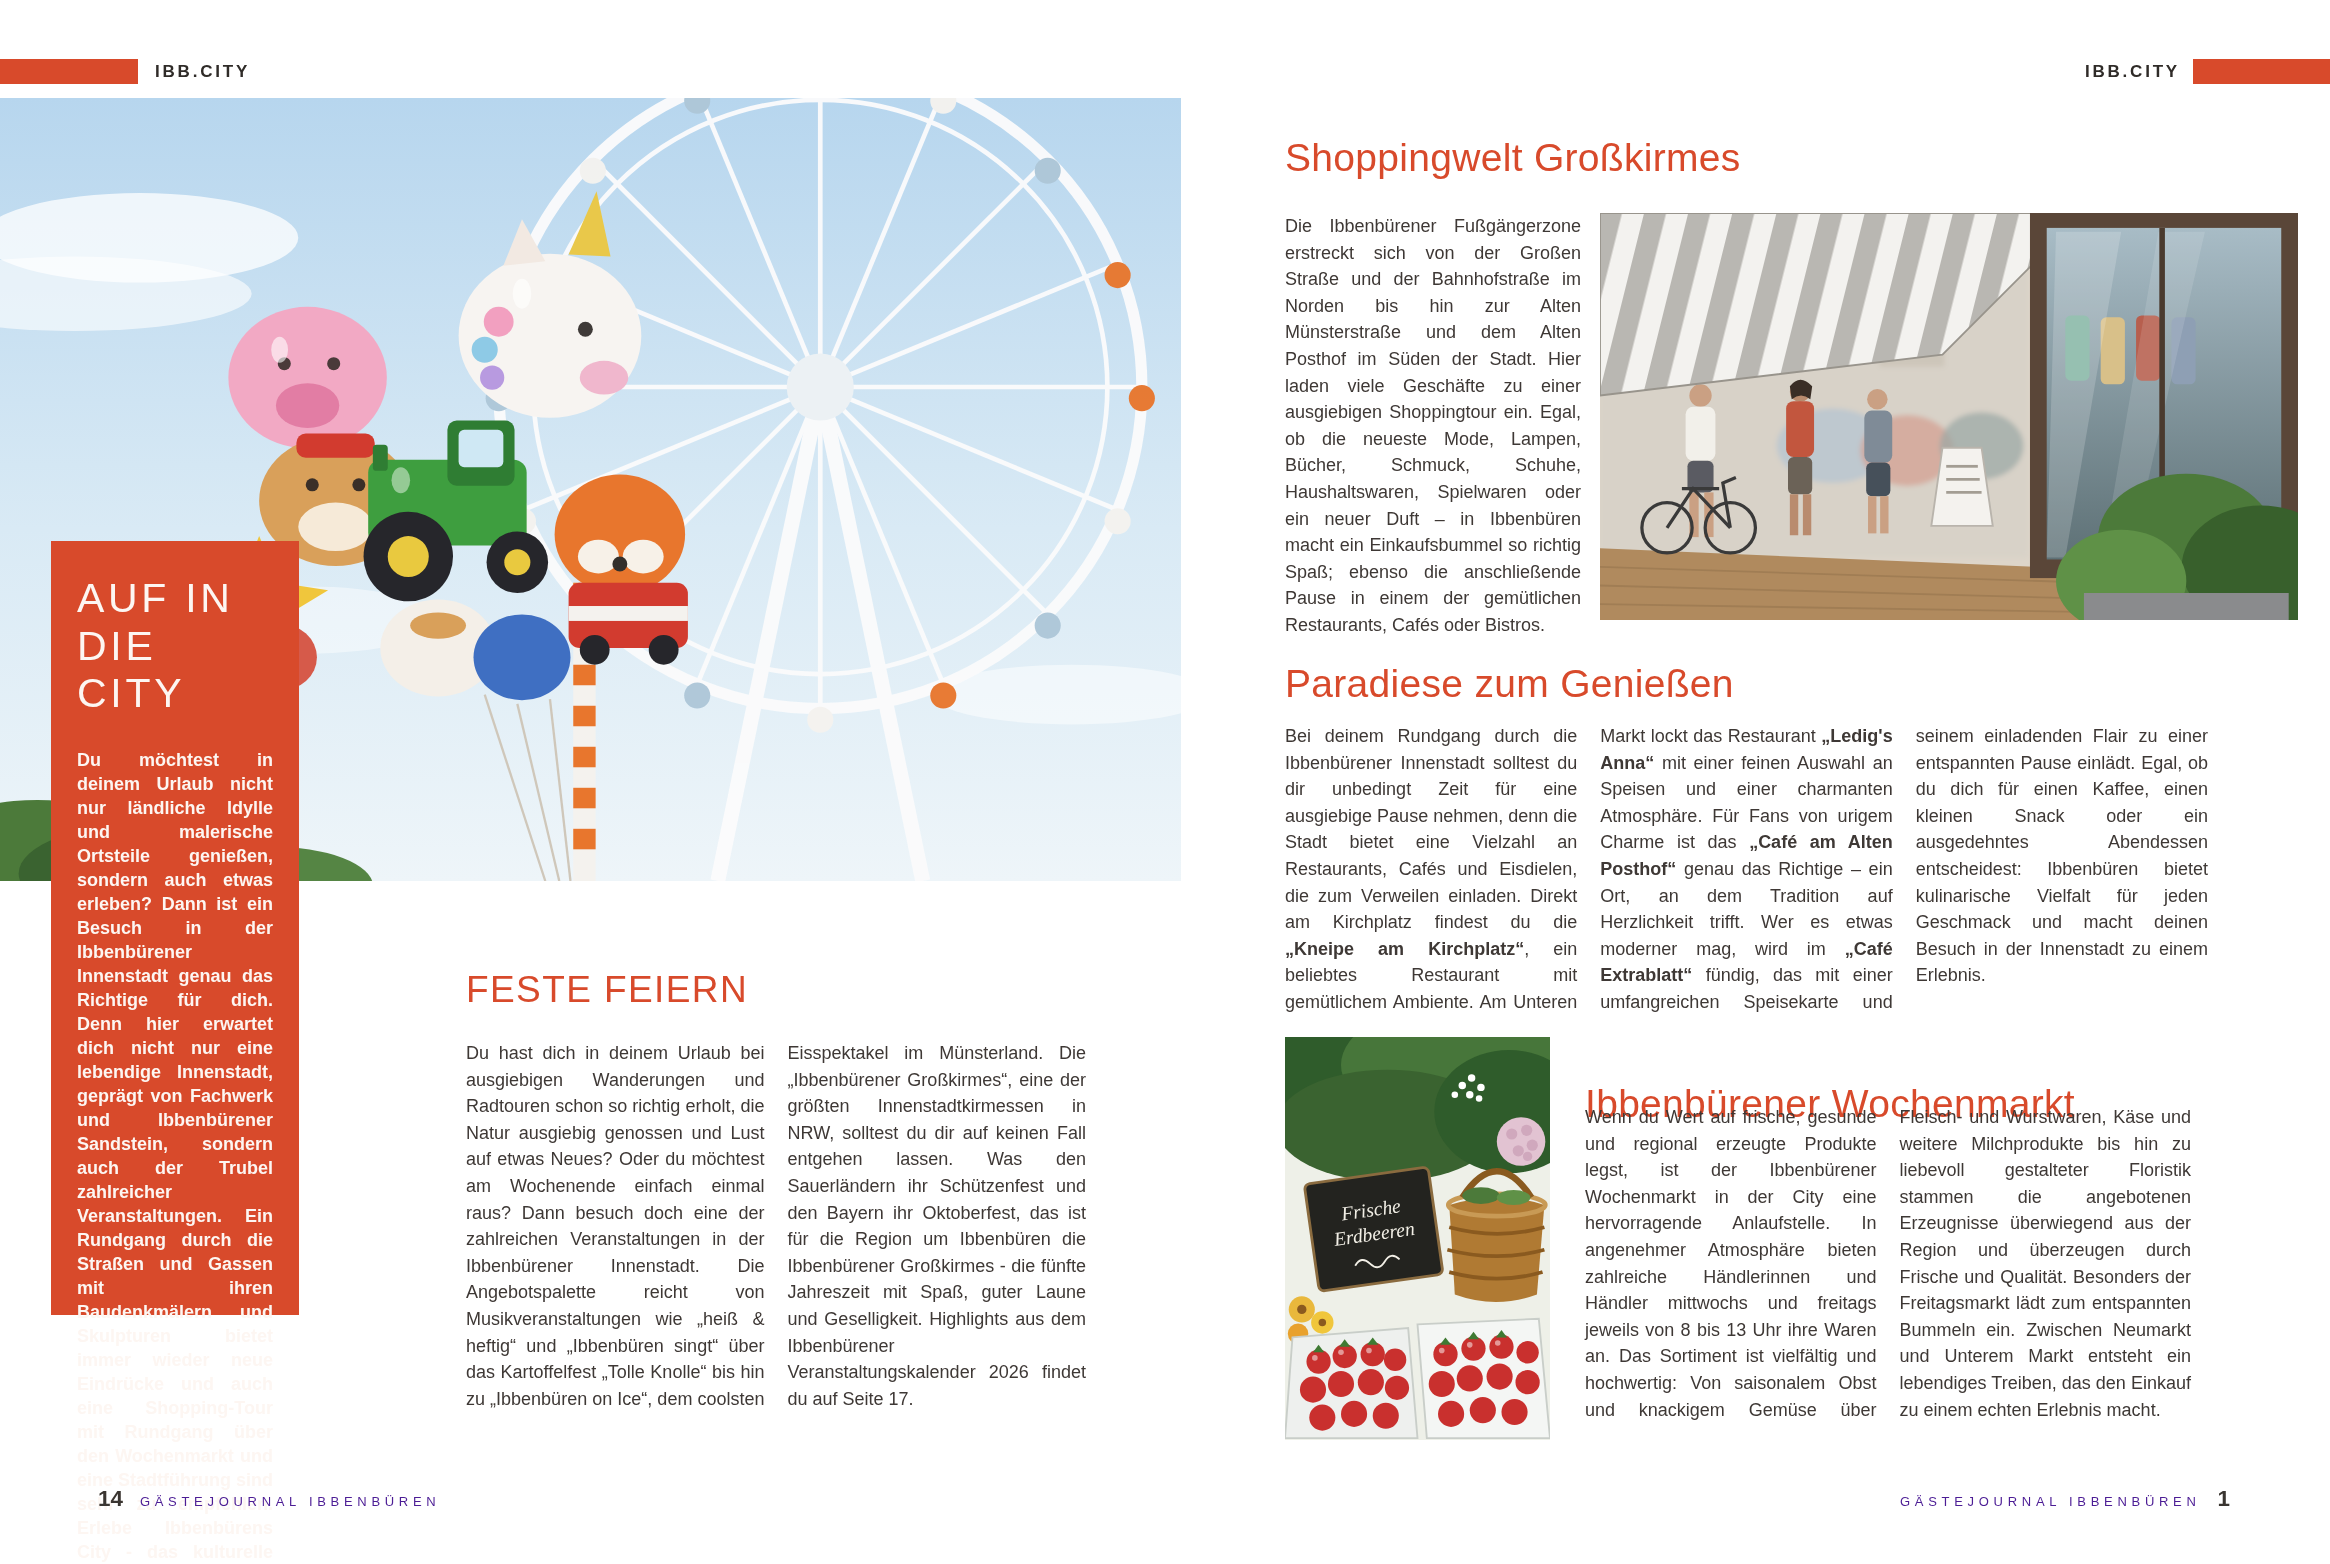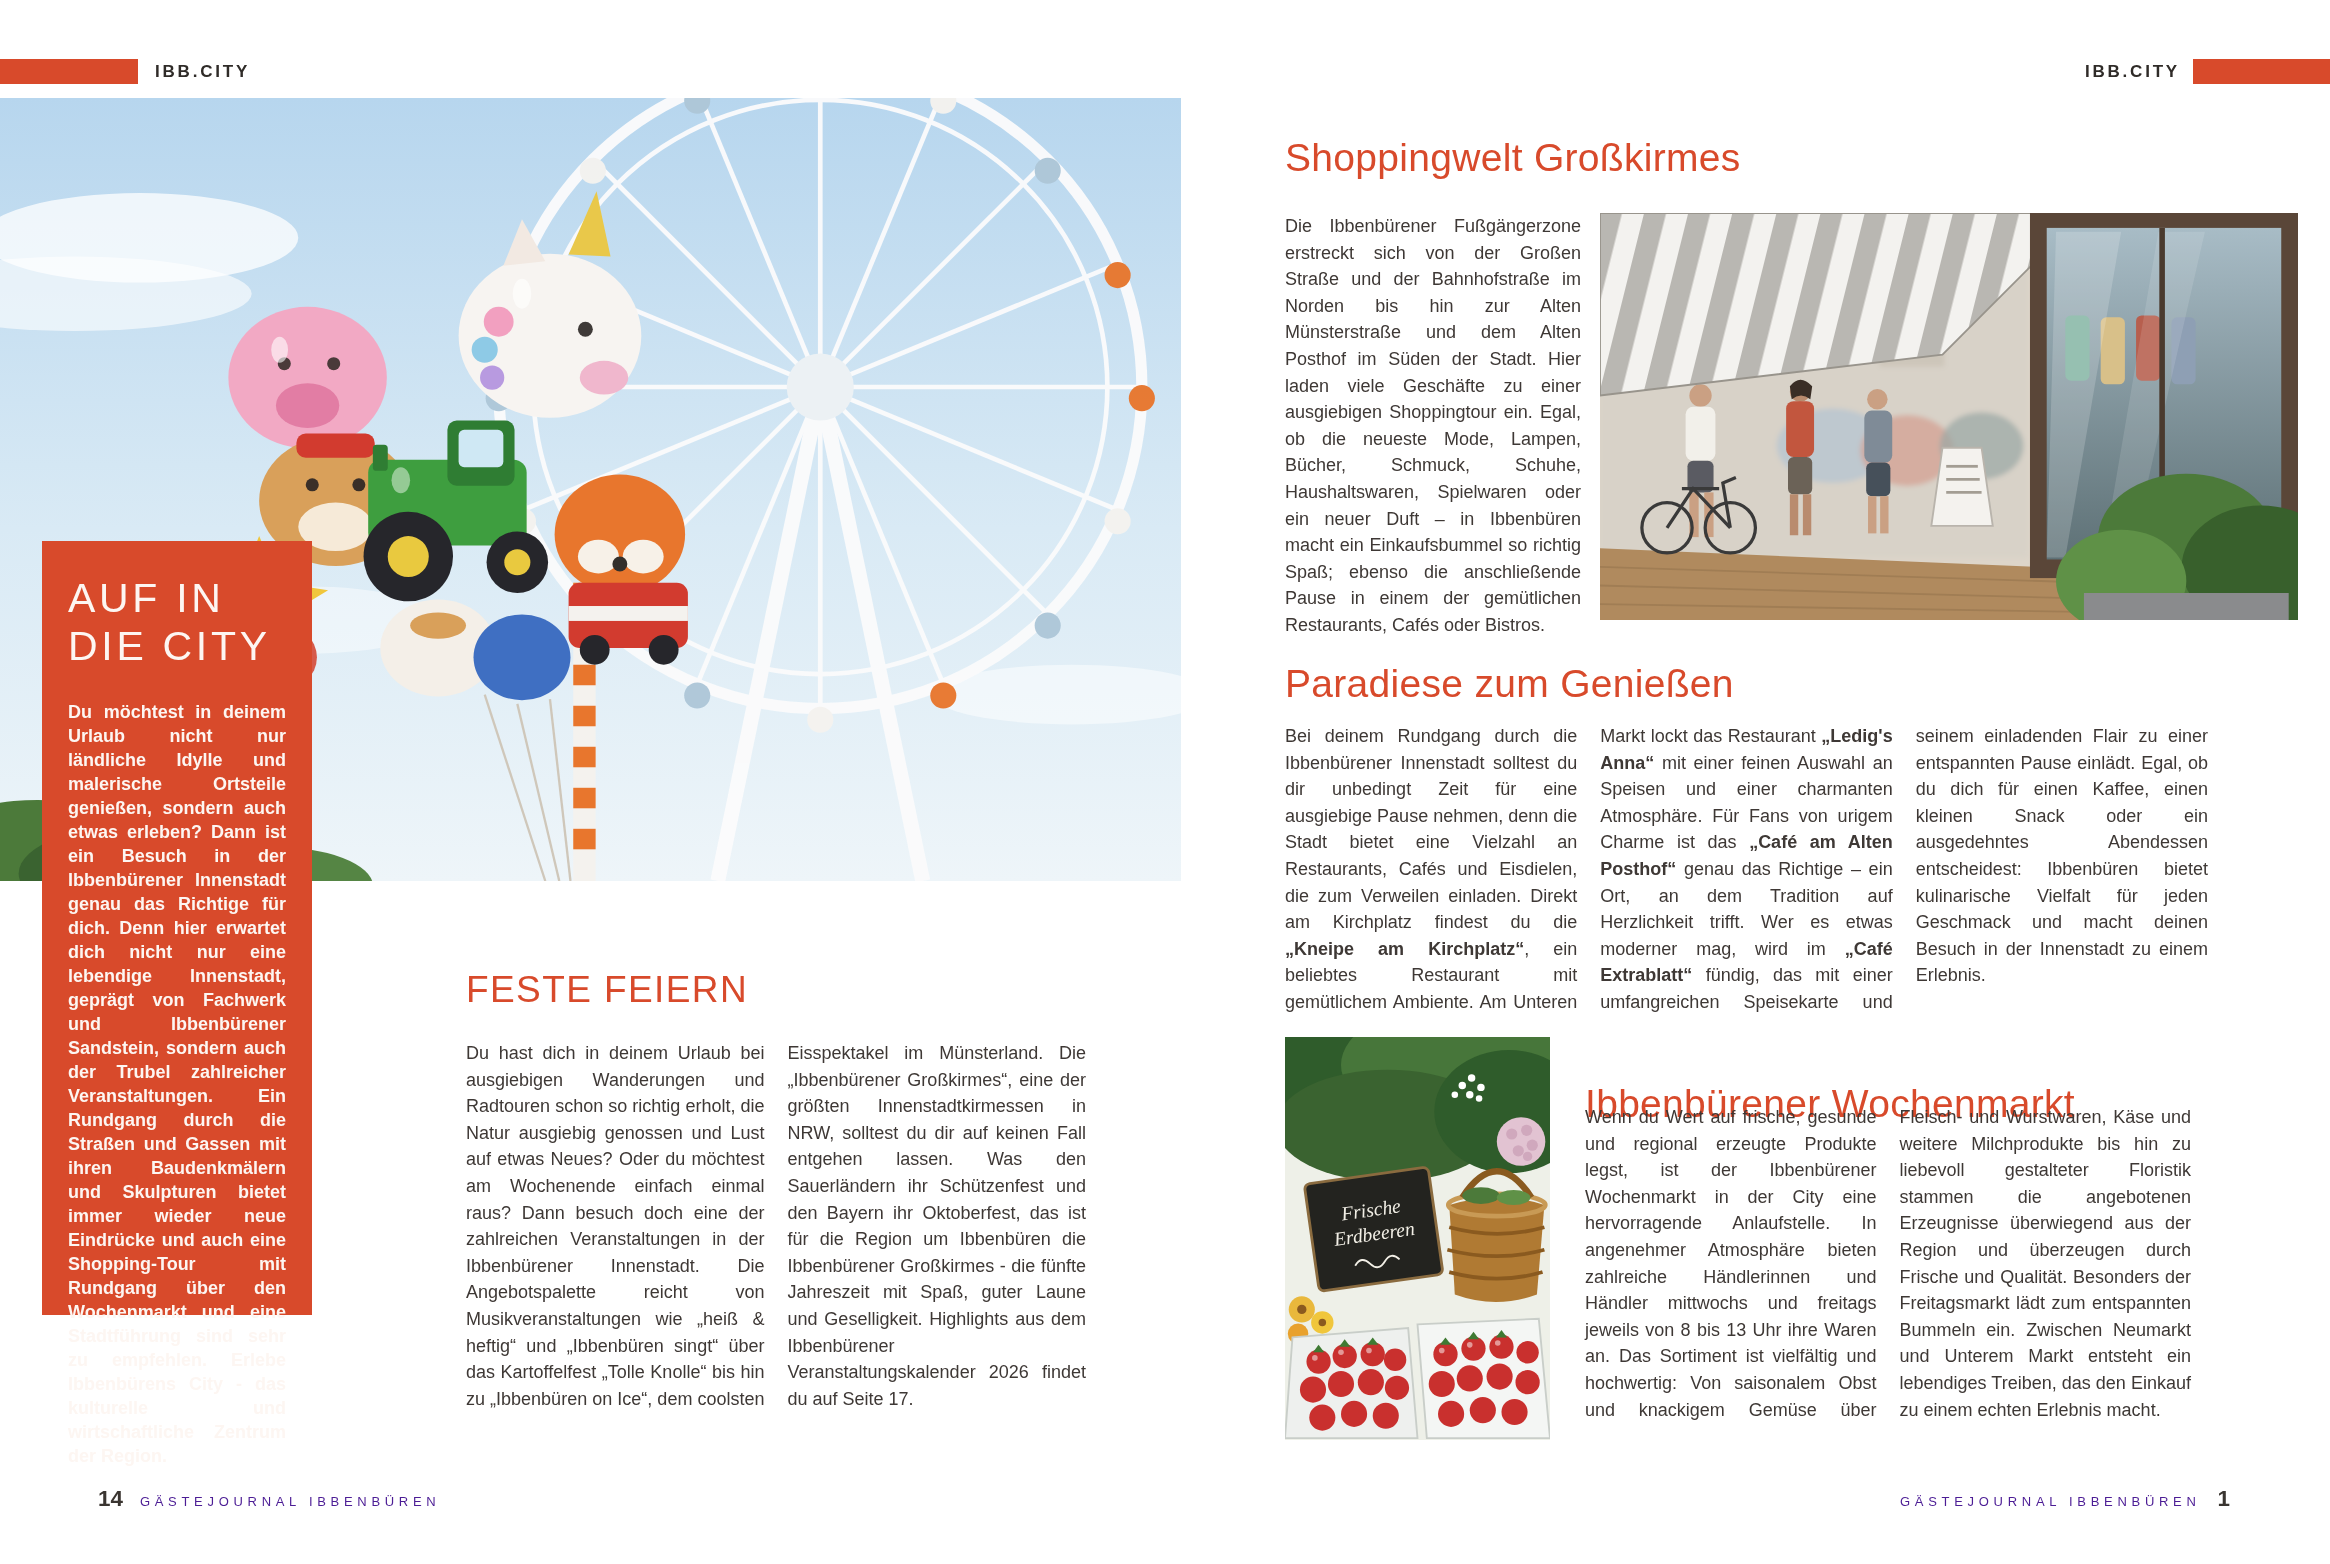--- a/index.html
+++ b/index.html
@@ -21,21 +21,21 @@
   .brand.right{right:151px;}
 
   
   .photo{position:absolute;display:block;}
   .photo svg{display:block;width:100%;height:100%;}
   .balloons{left:0;top:98px;width:1181px;height:783px;}
   .shop-photo{left:1600px;top:213px;width:698px;height:407px;}
   .market-photo{left:1285px;top:1037px;width:265px;height:403px;}
 
   
-  .feature{position:absolute;left:42px;top:541px;width:270px;height:774px;background:var(--accent);padding:34px 26px;color:#fdf6f2;}
+  .feature{position:absolute;left:51px;top:541px;width:248px;height:774px;background:var(--accent);padding:34px 26px;color:#fdf6f2;}
   .feature .ftitle{font-size:41px;line-height:1.16;letter-spacing:3.7px;font-weight:400;margin:0 0 30px 0;color:#fdf6f2;}
   .feature .fbody{font-size:18px;line-height:24px;font-weight:700;text-align:justify;hyphens:auto;margin:0;}
 
   
   .heading{position:absolute;margin:0;font-weight:400;color:var(--accent);line-height:1;}
   .heading.caps{font-size:37px;letter-spacing:1.4px;}
   .heading.serif{font-size:39px;letter-spacing:0.3px;}
   .h-feste{left:466px;top:971px;}
   .h-shop{left:1285px;top:138px;}
   .h-para{left:1285px;top:664px;}

